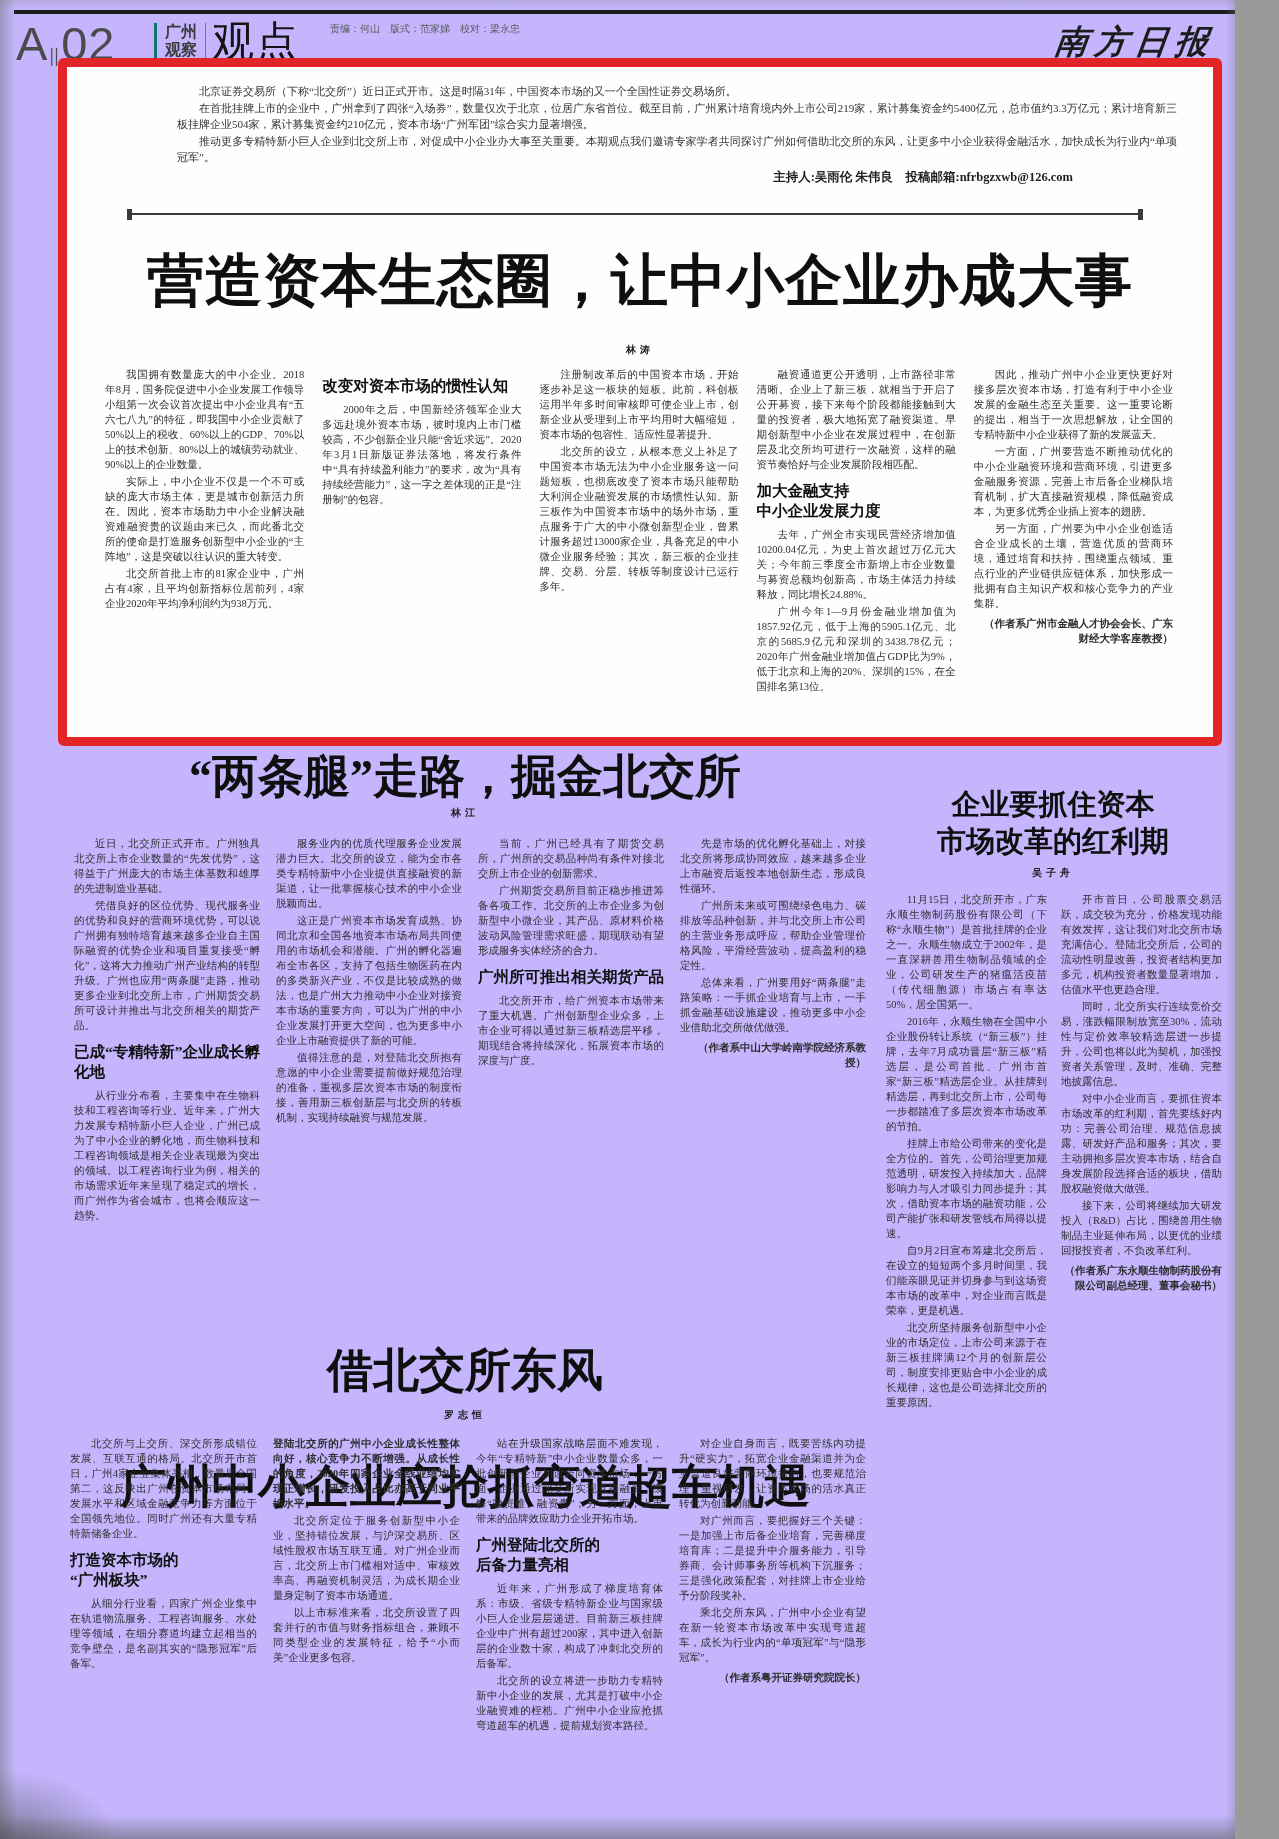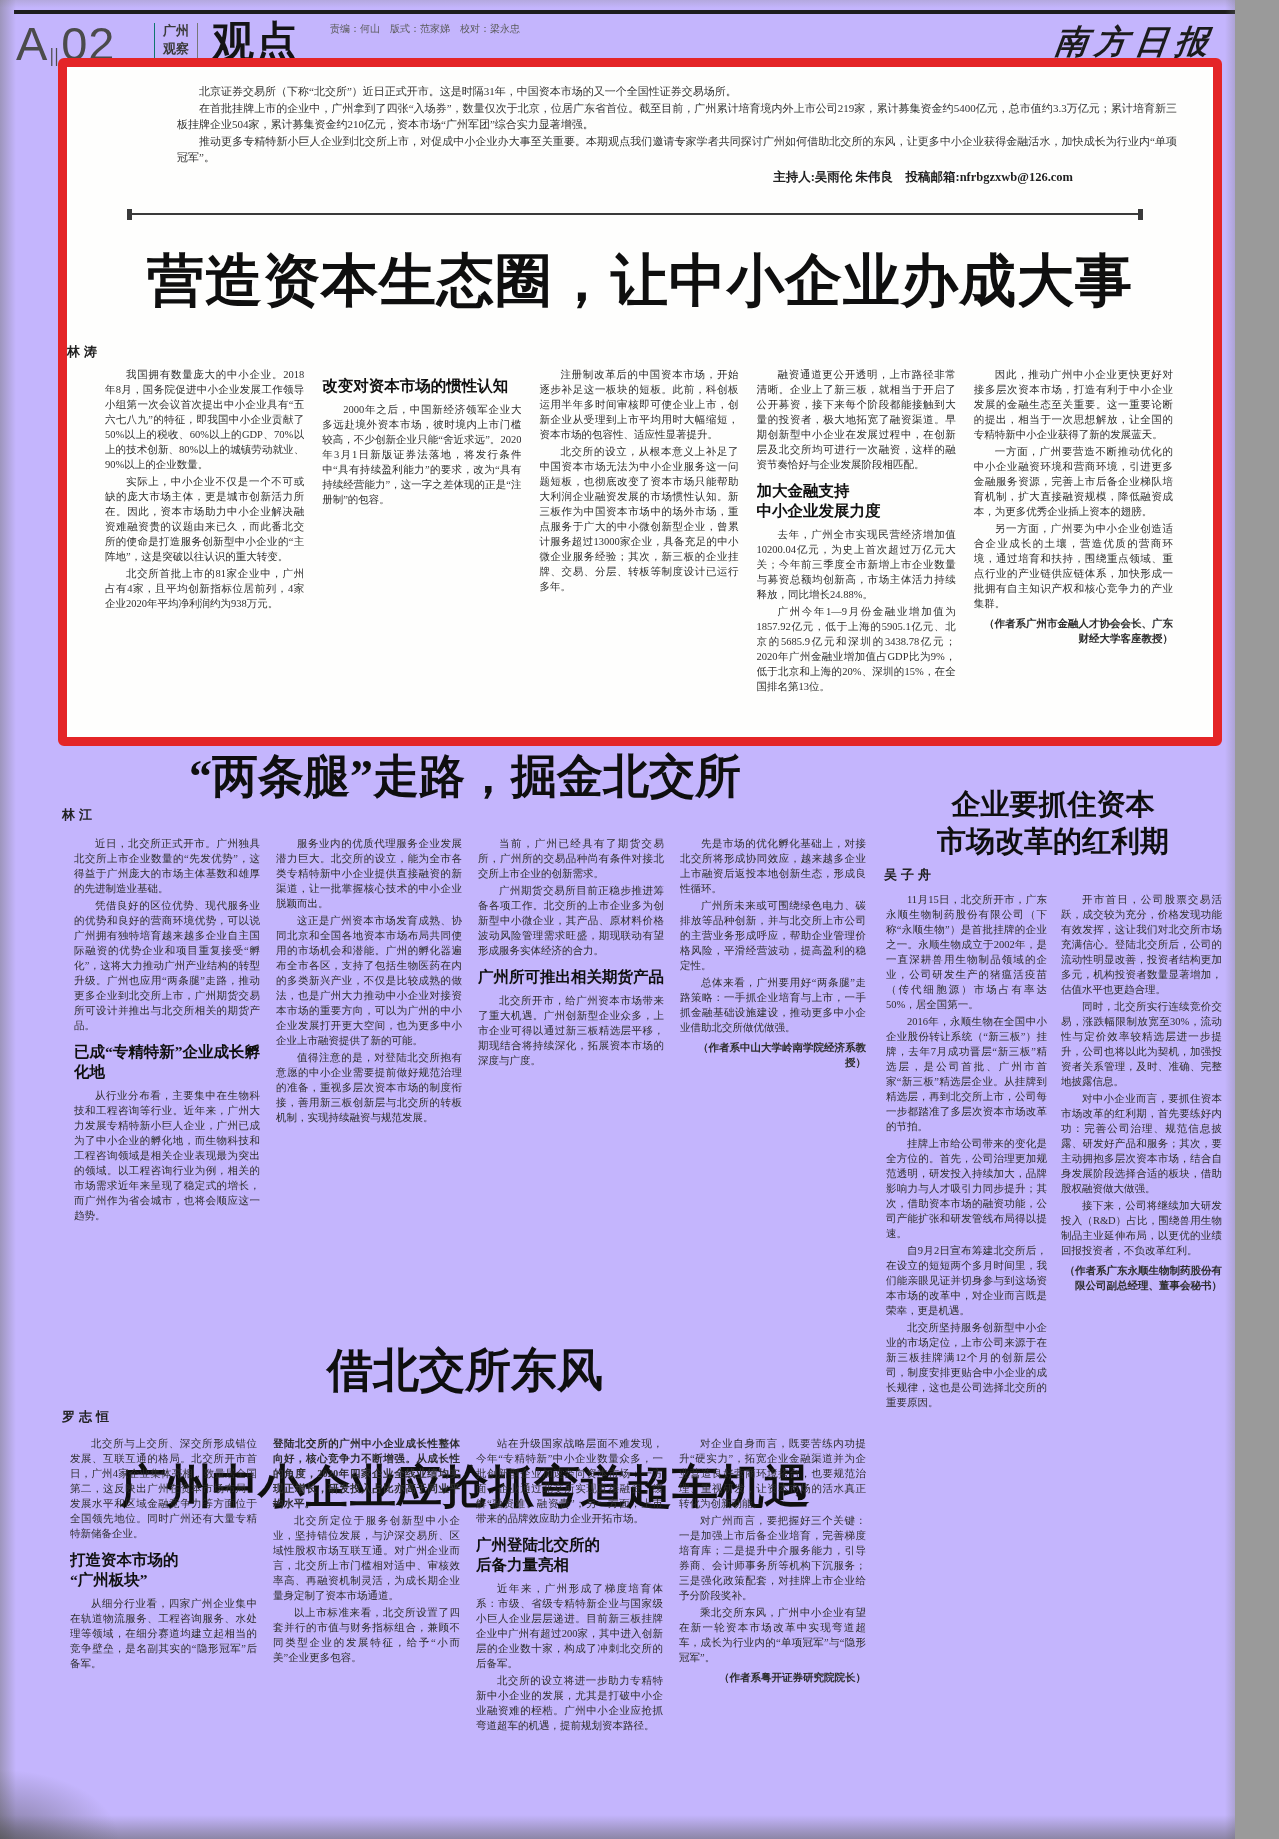--- a/index.html
+++ b/index.html
@@ -3,41 +3,41 @@
 <meta charset="utf-8">
 <style>
   html,body{margin:0;padding:0;background:#9a9a9a;}
   .page{position:relative;width:1235px;height:1839px;background:#c4b5fd;overflow:hidden;
         font-family:"Liberation Serif","DejaVu Serif",serif;color:#2e2e2e;}
   
   .rule-top{position:absolute;left:14px;top:10px;width:1252px;height:4px;background:#1d1d1d;}
   .edition{position:absolute;left:16px;top:16px;font-family:"Liberation Sans","DejaVu Sans",sans-serif;
            font-weight:300;font-size:47px;color:#4b4b4b;letter-spacing:1px;}
   .edition .sub{font-size:24px;vertical-align:-6px;}
-  .sect-small{position:absolute;left:154px;top:23px;font-family:Liberation Mono, monospace;font-weight:bold;
-              font-size:13px;line-height:18px;color:#3a3a3a;padding:0 8px;border-left:1px solid #0f766e;border-right:1px solid #777;}
-  .sect-title{position:absolute;left:212px;top:14px;font-family:"Liberation Sans",sans-serif;font-weight:bold;
+  .sect-small{position:absolute;left:154px;top:23px;font-family:Liberation Sans, sans-serif;font-weight:bold;
+              font-size:16px;line-height:18px;color:#3a3a3a;padding:0 8px;border-left:3px solid #0f766e;border-right:1px solid #777;}
+  .sect-title{position:absolute;left:212px;top:14px;font-family:"Liberation Sans",sans-serif;font-weight:normal;
               font-size:42px;color:#141414;letter-spacing:2px;}
   .credits{position:absolute;left:330px;top:21px;font-family:"Liberation Sans",sans-serif;
            font-size:10px;line-height:15px;color:#5a5a5a;}
   .masthead{position:absolute;right:20px;top:20px;font-weight:bold;font-style:italic;font-size:33px;
             letter-spacing:7px;color:#1c1c1c;transform:skewX(-7deg);}
   
   .lead-box{position:absolute;left:58px;top:58px;width:1146px;height:670px;border:9px solid #e42527;
             background:#fefefd;border-radius:6px;}
   .intro{position:absolute;left:110px;top:16px;width:1000px;font-size:11px;line-height:16.5px;
          text-align:justify;color:#333;}
   .intro p{margin:0;text-indent:2em;}
   .moderator{position:absolute;right:140px;top:102px;font-weight:bold;font-size:12.5px;color:#1f1f1f;}
   .orn-rule{position:absolute;left:62px;top:146px;width:1012px;border-top:2px solid #3a3a3a;}
   .orn-rule .cap{position:absolute;top:-6px;width:5px;height:11px;background:#3a3a3a;}
   .orn-rule .cap.l{left:-2px;} .orn-rule .cap.r{right:-2px;}
   .lead-headline{position:absolute;left:0;right:0;top:176px;text-align:center;font-weight:bold;
                  font-size:57px;letter-spacing:1px;color:#0f0f0f;}
-  .byline{font-weight:bold;font-size:13px;color:#222;text-align:left;letter-spacing:4px;}
+  .byline{font-weight:bold;font-size:10px;color:#222;text-align:center;letter-spacing:4px;}
   .lead-byline{position:absolute;left:0;right:0;top:276px;}
   .cols{display:flex;position:absolute;}
   .col{flex:1;overflow:hidden;font-size:10.5px;line-height:15px;color:#2e2e2e;}
   .lead-cols{left:38px;top:300px;width:1068px;height:370px;gap:18px;justify-content:space-between;}
   
   .seg-p{margin:0 0 2px;text-indent:2em;text-align:justify;}
   .seg-b{margin:0 0 2px;text-align:justify;font-weight:bold;}
   .seg-h{margin:9px 0 6px;font-weight:bold;font-size:15.5px;line-height:20px;color:#101010;text-indent:0;}
   .seg-a{margin-top:5px;font-weight:bold;text-align:right;}
   .art-headline{position:absolute;text-align:center;font-weight:bold;color:#0f0f0f;white-space:pre-line;}

